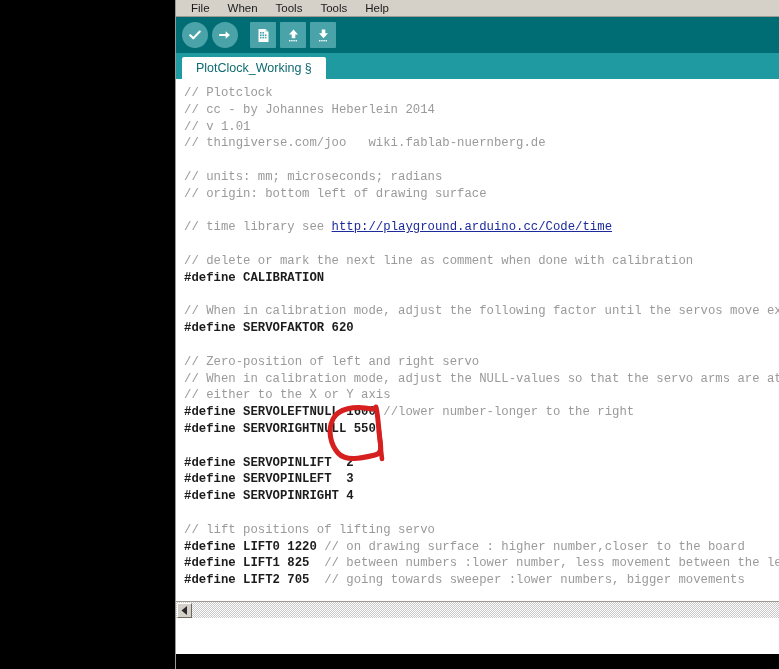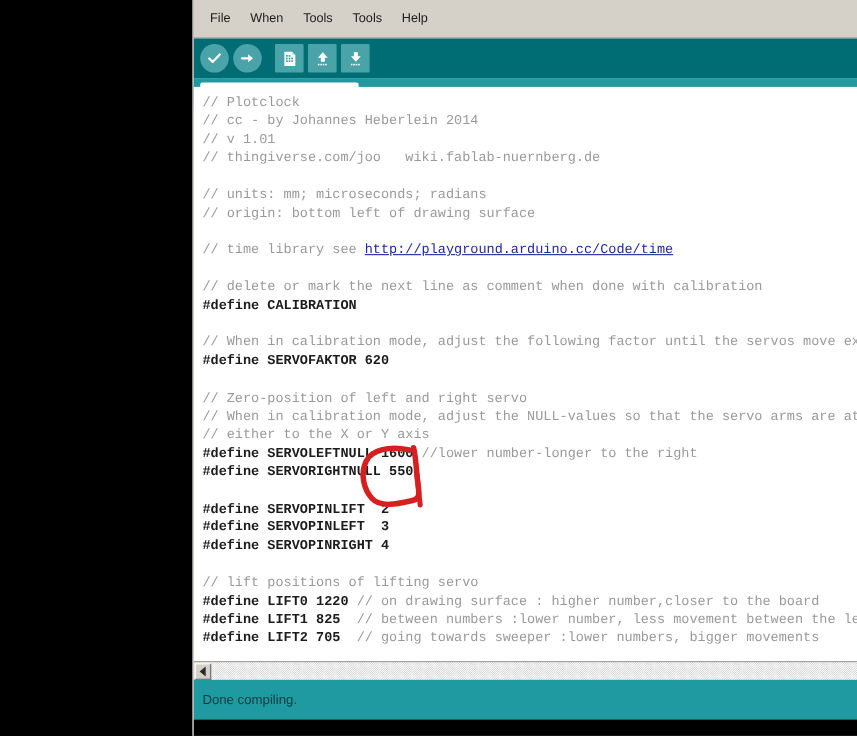--- a/index.html
+++ b/index.html
@@ -31,21 +31,21 @@
     top: 0;
     width: 604px;      
     height: 669px;
     background: #ffffff;
     overflow: hidden;
     border-left: 1px solid #9a9a94;
   }
 
   
   #menubar {
-    height: 35px;
+    height: 17px;
     background: #d5d1c8;
     border-bottom: 1px solid #9e9a92;
     display: flex;
     align-items: center;
     padding-left: 6px;
     box-sizing: border-box;
   }
   .menu-item {
     font-size: 11.5px;
     color: #1b1b1b;
@@ -295,19 +295,16 @@
   </div>
 
   <div id="hscroll">
     <div id="hscroll-left">
       <svg width="7" height="9" viewBox="0 0 7 9">
         <path d="M6 0 L6 9 L0.5 4.5 Z" fill="#2a2a2a"></path>
       </svg>
     </div>
   </div>
 
-  <div id="statusbar">
-    <div id="status-text">Done compiling.</div>
-  </div>
 
   <div id="console"></div>
 
 </div>
 
 </body></html>

